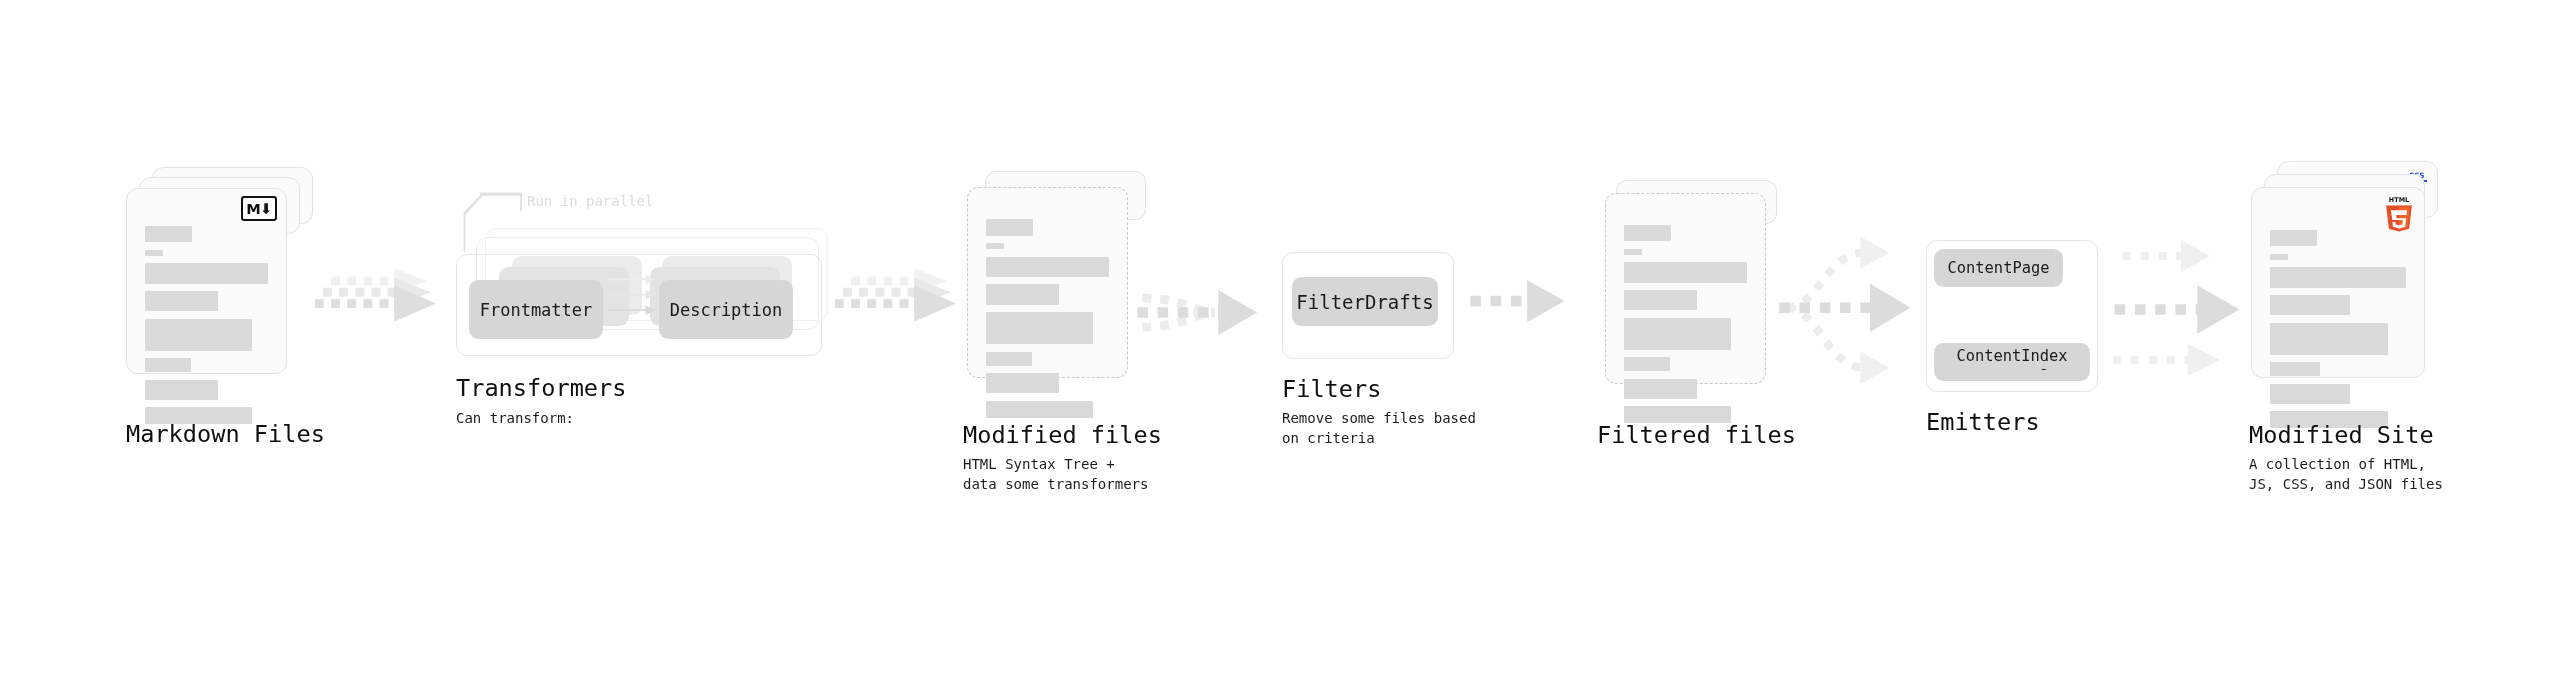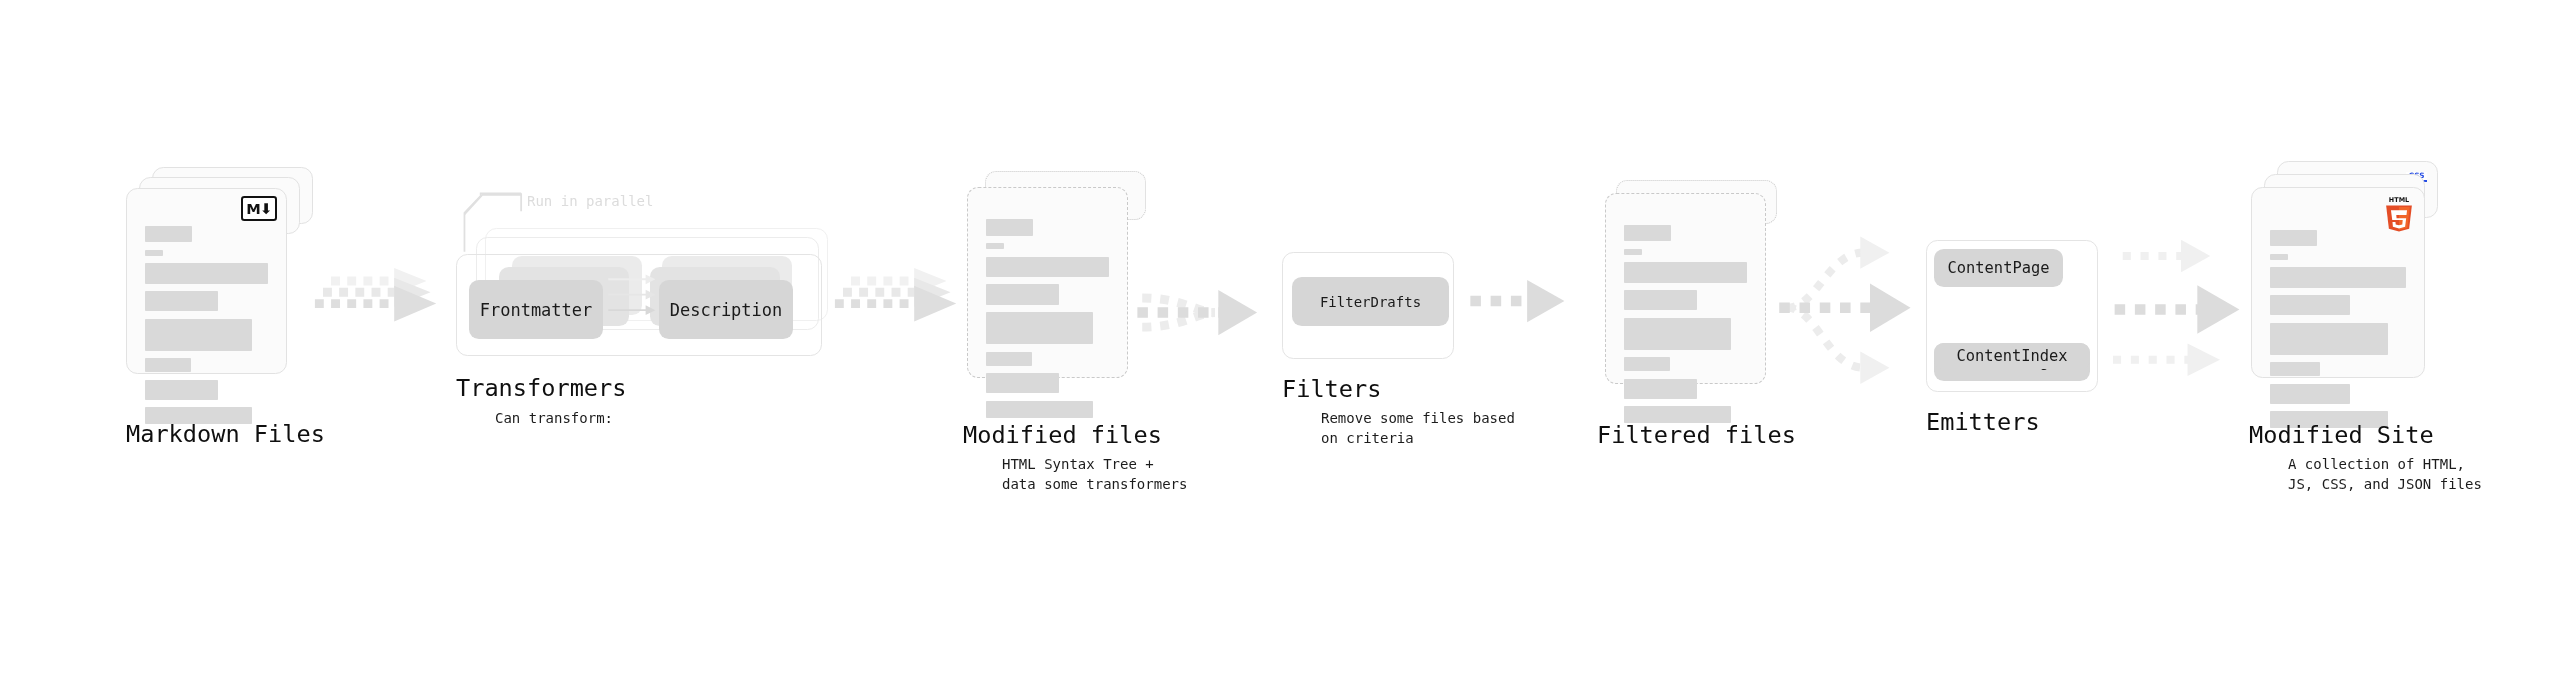--- a/index.html
+++ b/index.html
@@ -123,21 +123,20 @@
     white-space: nowrap;
     letter-spacing: 0px;
   }
   .subtitle {
     position: absolute;
     font-family: "DejaVu Sans Mono", "Liberation Mono", monospace;
     font-size: 14px;
     line-height: 19.5px;
     color: #1c1c1c;
     white-space: pre-line;
-    margin-left: 39px;
   }
   .sublist {
     position: absolute;
     font-family: "DejaVu Sans Mono", "Liberation Mono", monospace;
     font-size: 14px;
     line-height: 19.5px;
     color: #1c1c1c;
   }
   .sublist ul { margin: 0; padding-left: 14.6px; list-style: none; }
   .sublist li { position: relative; padding-left: 11.4px; }
@@ -272,21 +271,21 @@
       <g fill="none" stroke="#ececec" stroke-width="11" stroke-dasharray="11 11">
         <path d="M 10 42 C 60 42 78 60 100 60"></path>
         <path d="M 10 78 C 60 78 78 60 100 60"></path>
       </g>
       <line x1="4" y1="60" x2="108" y2="60" stroke="#dcdcdc" stroke-width="13" stroke-dasharray="13 12"></line>
       <polygon points="104,32 152,60 104,88" fill="#dcdcdc"></polygon>
     </svg>
   </div>
 
   <div class="groupbox" style="left:1282px; top:252px; width:172px; height:107px;"></div>
-  <div class="chip" style="left:1292px; top:277px; width:157px; height:49px; font-size:14px;text-align:center;">FilterDrafts</div>
+  <div class="chip" style="left:1292px; top:277px; width:146px; height:49px; font-size:19px;text-align:center;">FilterDrafts</div>
 
   <div class="title" style="left:1282px; top:375px;">Filters</div>
   <div class="subtitle" style="left:1282px; top:409px;">Remove some files based
 on criteria</div>
 
   <div class="node" style="left:1467px; top:280px; width:130px; height:73px;">
     <svg width="130" height="73" viewBox="0 0 160 90">
       <line x1="4" y1="26" x2="78" y2="26" stroke="#dcdcdc" stroke-width="13" stroke-dasharray="13 12"></line>
       <polygon points="74,0 120,26 74,52" fill="#dcdcdc"></polygon>
     </svg>

